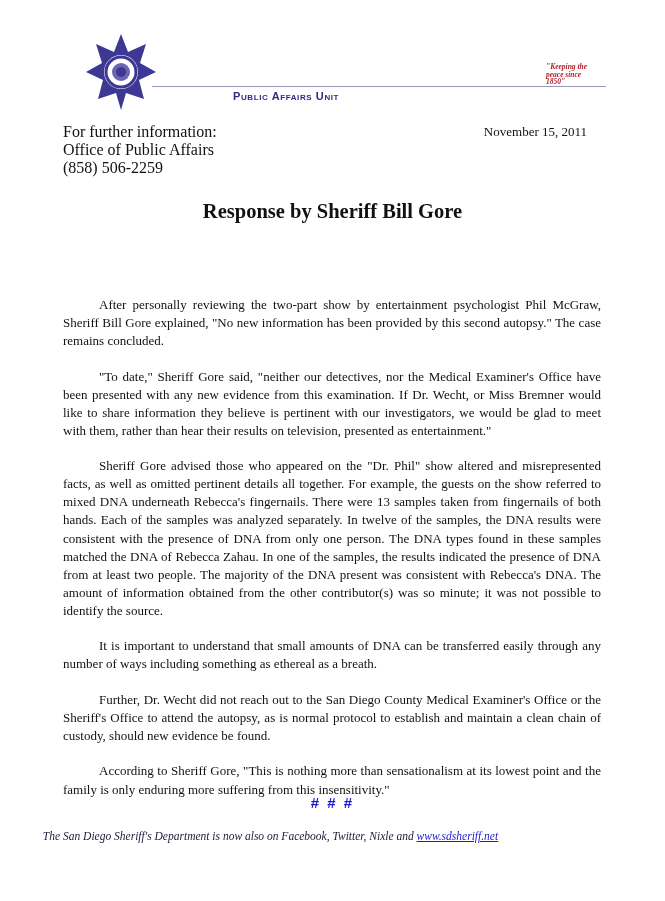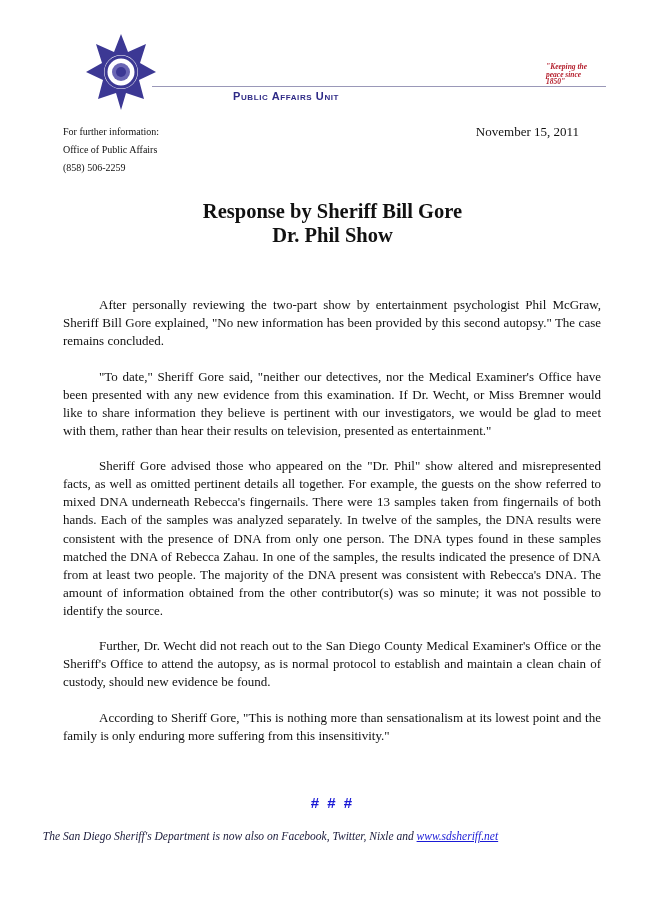--- a/index.html
+++ b/index.html
@@ -22,22 +22,22 @@
       font-variant: small-caps; white-space: nowrap;
     }
     .motto {
       position: absolute; left: 460px; top: 31px; width: 50px;
       font-family: "Liberation Serif", "DejaVu Serif", serif;
       font-style: italic; font-weight: bold; font-size: 7.5px; line-height: 7.6px;
       color: #b41e2c;
     }
     .motto-rule { position: absolute; left: 510px; top: 54px; width: 10px; height: 1px; background: #9a98b8; }
 
-    .contact { position: absolute; left: 63px; top: 123px; font-size: 10px; line-height: 18px; }
-    .date { position: absolute; right: 86px; top: 123px; font-size: 13px; line-height: 18px; }
+    .contact { position: absolute; left: 63px; top: 123px; font-size: 16px; line-height: 18px; }
+    .date { position: absolute; right: 78px; top: 123px; font-size: 13px; line-height: 18px; }
 
     .title {
       position: absolute; left: 0; width: 665px; top: 199px;
       text-align: center; font-weight: bold; font-size: 20.5px; line-height: 24px;
     }
 
     .body { position: absolute; left: 63px; top: 268px; width: 538px; font-size: 13px; line-height: 18.05px; margin-top: 28px; }
     .body p { text-align: justify; text-indent: 36px; margin-bottom: 17.5px; }
 
     .end-mark {
@@ -70,27 +70,27 @@
 
 <div class="contact">
   <div>For further information:</div>
   <div>Office of Public Affairs</div>
   <div>(858) 506-2259</div>
 </div>
 <div class="date">November 15, 2011</div>
 
 <div class="title">
   <div>Response by Sheriff Bill Gore</div>
-  <div>Dr. Phil Show</div>
 </div>
 
 <div class="body">
   <p>After personally reviewing the two-part show by entertainment psychologist Phil McGraw, Sheriff Bill Gore explained, "No new information has been provided by this second autopsy."  The case remains concluded.</p>
   <p>"To date," Sheriff Gore said, "neither our detectives, nor the Medical Examiner's Office have been presented with any new evidence from this examination.  If Dr. Wecht, or Miss Bremner would like to share information they believe is pertinent with our investigators, we would be glad to meet with them, rather than hear their results on television, presented as entertainment."</p>
   <p>Sheriff Gore advised those who appeared on the "Dr. Phil" show altered and misrepresented facts, as well as omitted pertinent details all together.  For example, the guests on the show referred to mixed DNA underneath Rebecca's fingernails.  There were 13 samples taken from fingernails of both hands.  Each of the samples was analyzed separately.  In twelve of the samples, the DNA results were consistent with the presence of DNA from only one person.  The DNA types found in these samples matched the DNA of Rebecca Zahau.  In one of the samples, the results indicated the presence of DNA from at least two people.  The majority of the DNA present was consistent with Rebecca's DNA.  The amount of information obtained from the other contributor(s) was so minute; it was not possible to identify the source.</p>
+  <p>It is important to understand that small amounts of DNA can be transferred easily through any number of ways including something as ethereal as a breath.</p>
   <p>Further, Dr. Wecht did not reach out to the San Diego County Medical Examiner's Office or the Sheriff's Office to attend the autopsy, as is normal protocol to establish and maintain a clean chain of custody, should new evidence be found.</p>
   <p>According to Sheriff Gore, "This is nothing more than sensationalism at its lowest point and the family is only enduring more suffering from this insensitivity."</p>
 </div>
 
 <div class="end-mark"># # #</div>
 
 <div class="footer">
   <span>The San Diego Sheriff's Department is now also on Facebook, Twitter, Nixle and </span><a>www.sdsheriff.net</a>
 </div>
 

